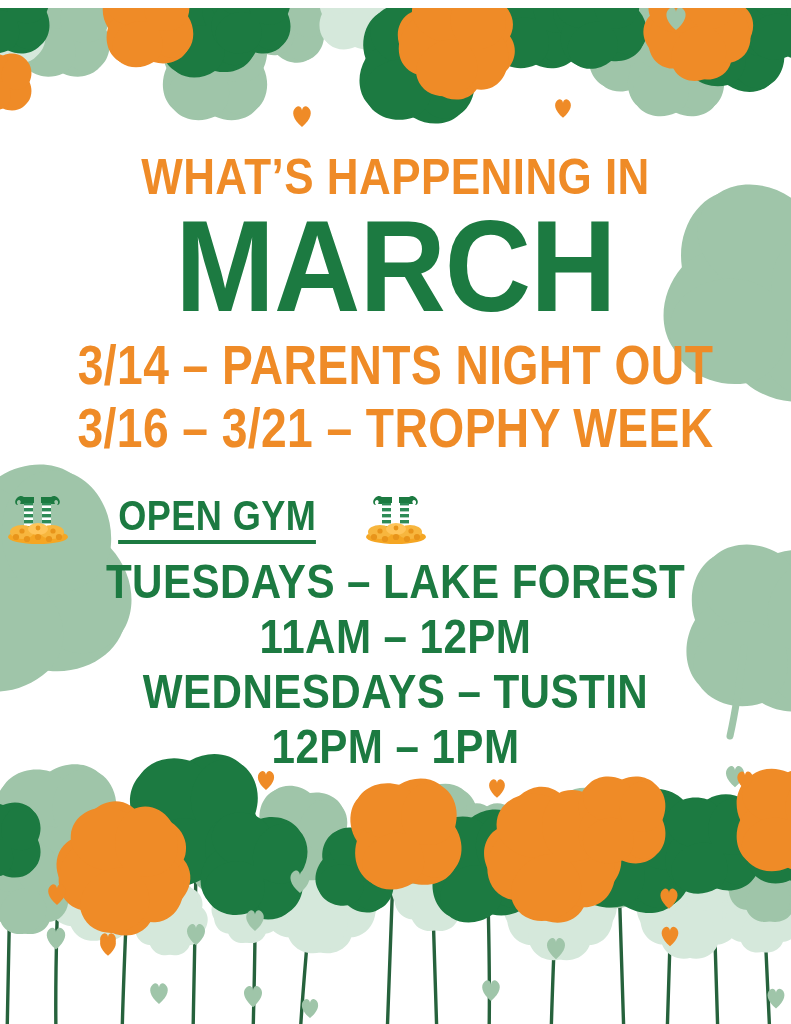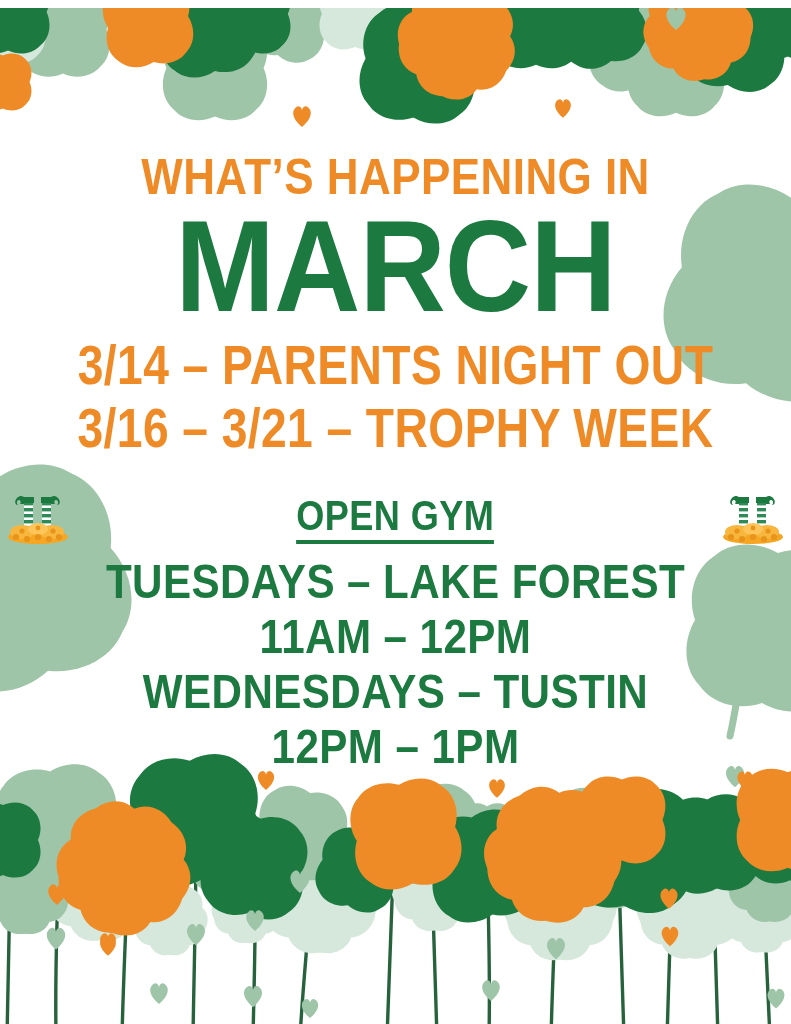--- a/index.html
+++ b/index.html
@@ -73,21 +73,21 @@
     letter-spacing:0.5px;
   }
   #date1{top:330px;}
   #date2{top:393px;}
 
   .gym-row{
     position:absolute;
     top:487px; left:0; right:0;
     display:flex;
     align-items:center;
-    justify-content:space-between;
+    justify-content:flex-start;
     gap:26px;
   }
   .gym-title{
     color:#1C7A41;
     font-family:"Liberation Sans", sans-serif;
     font-weight:bold;
     font-size:42px;
     line-height:1;
     letter-spacing:0.5px;
     transform:scaleX(0.86);

